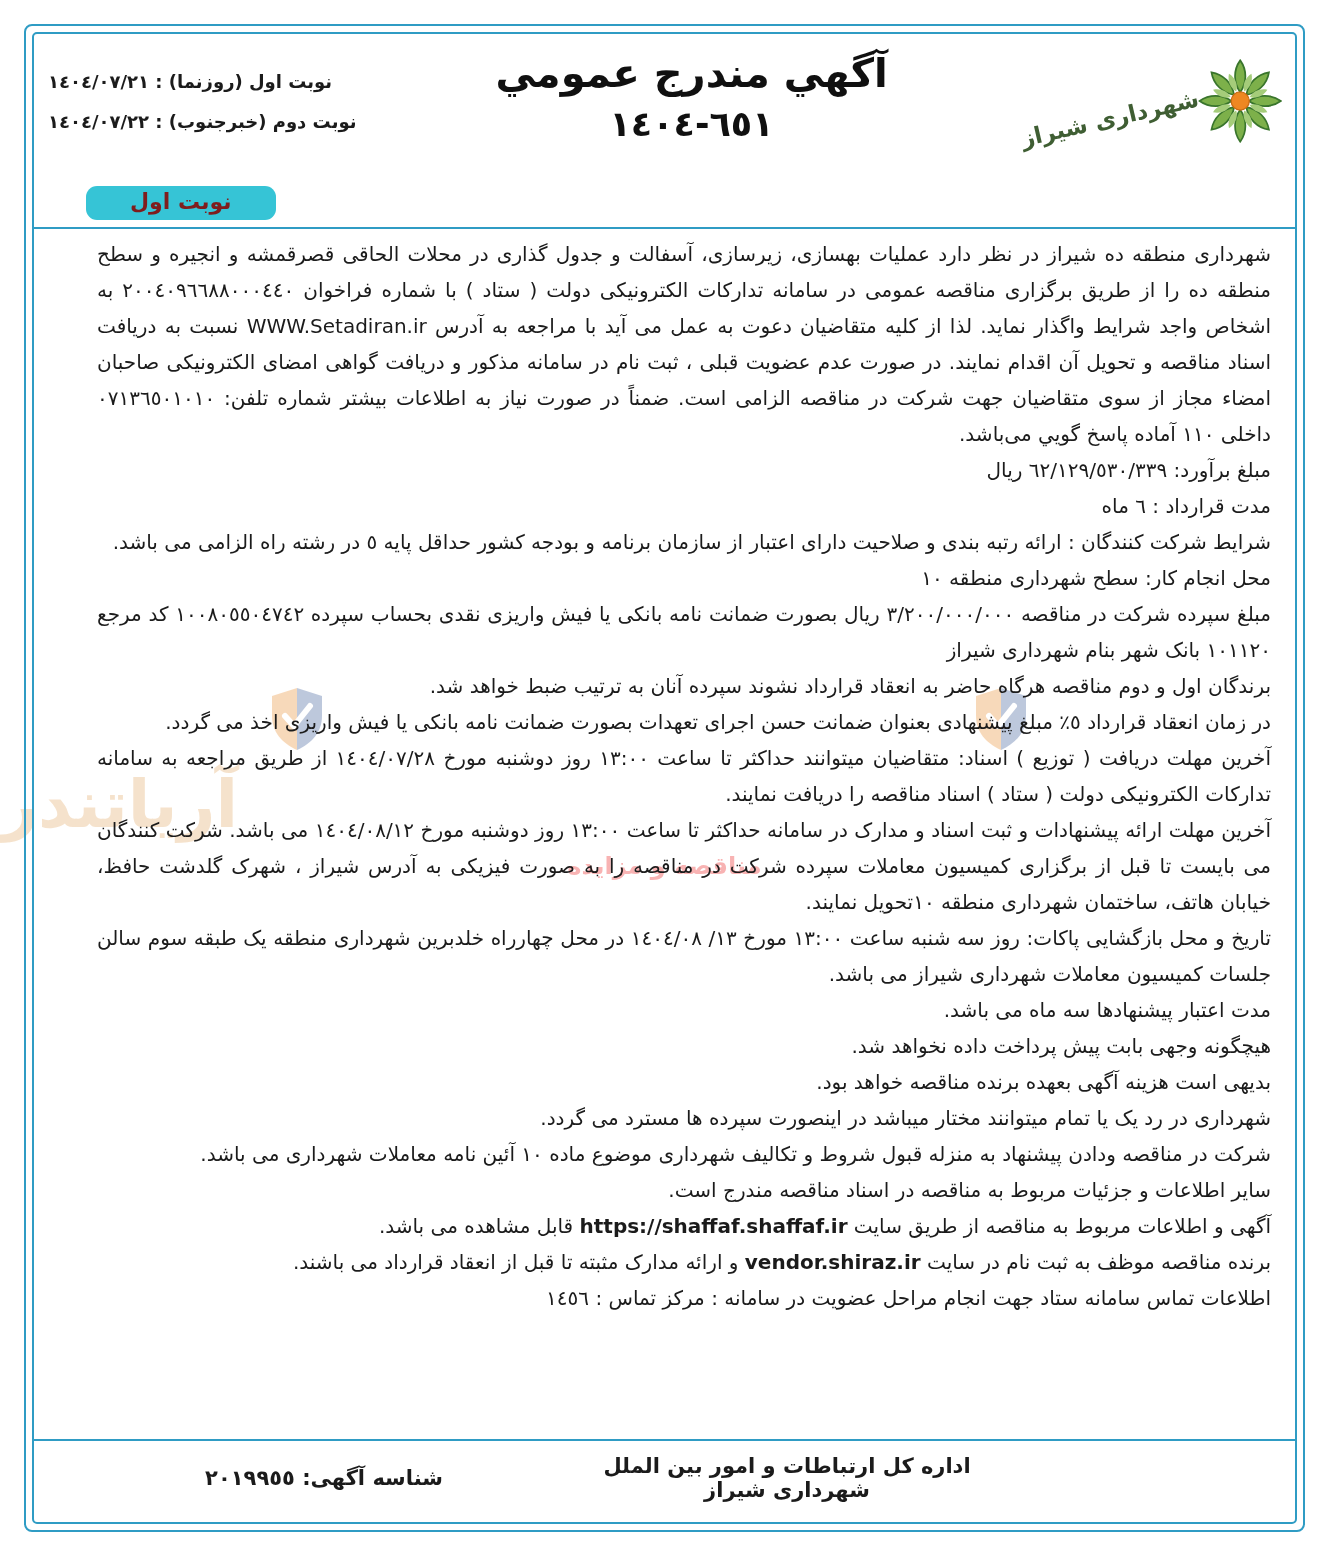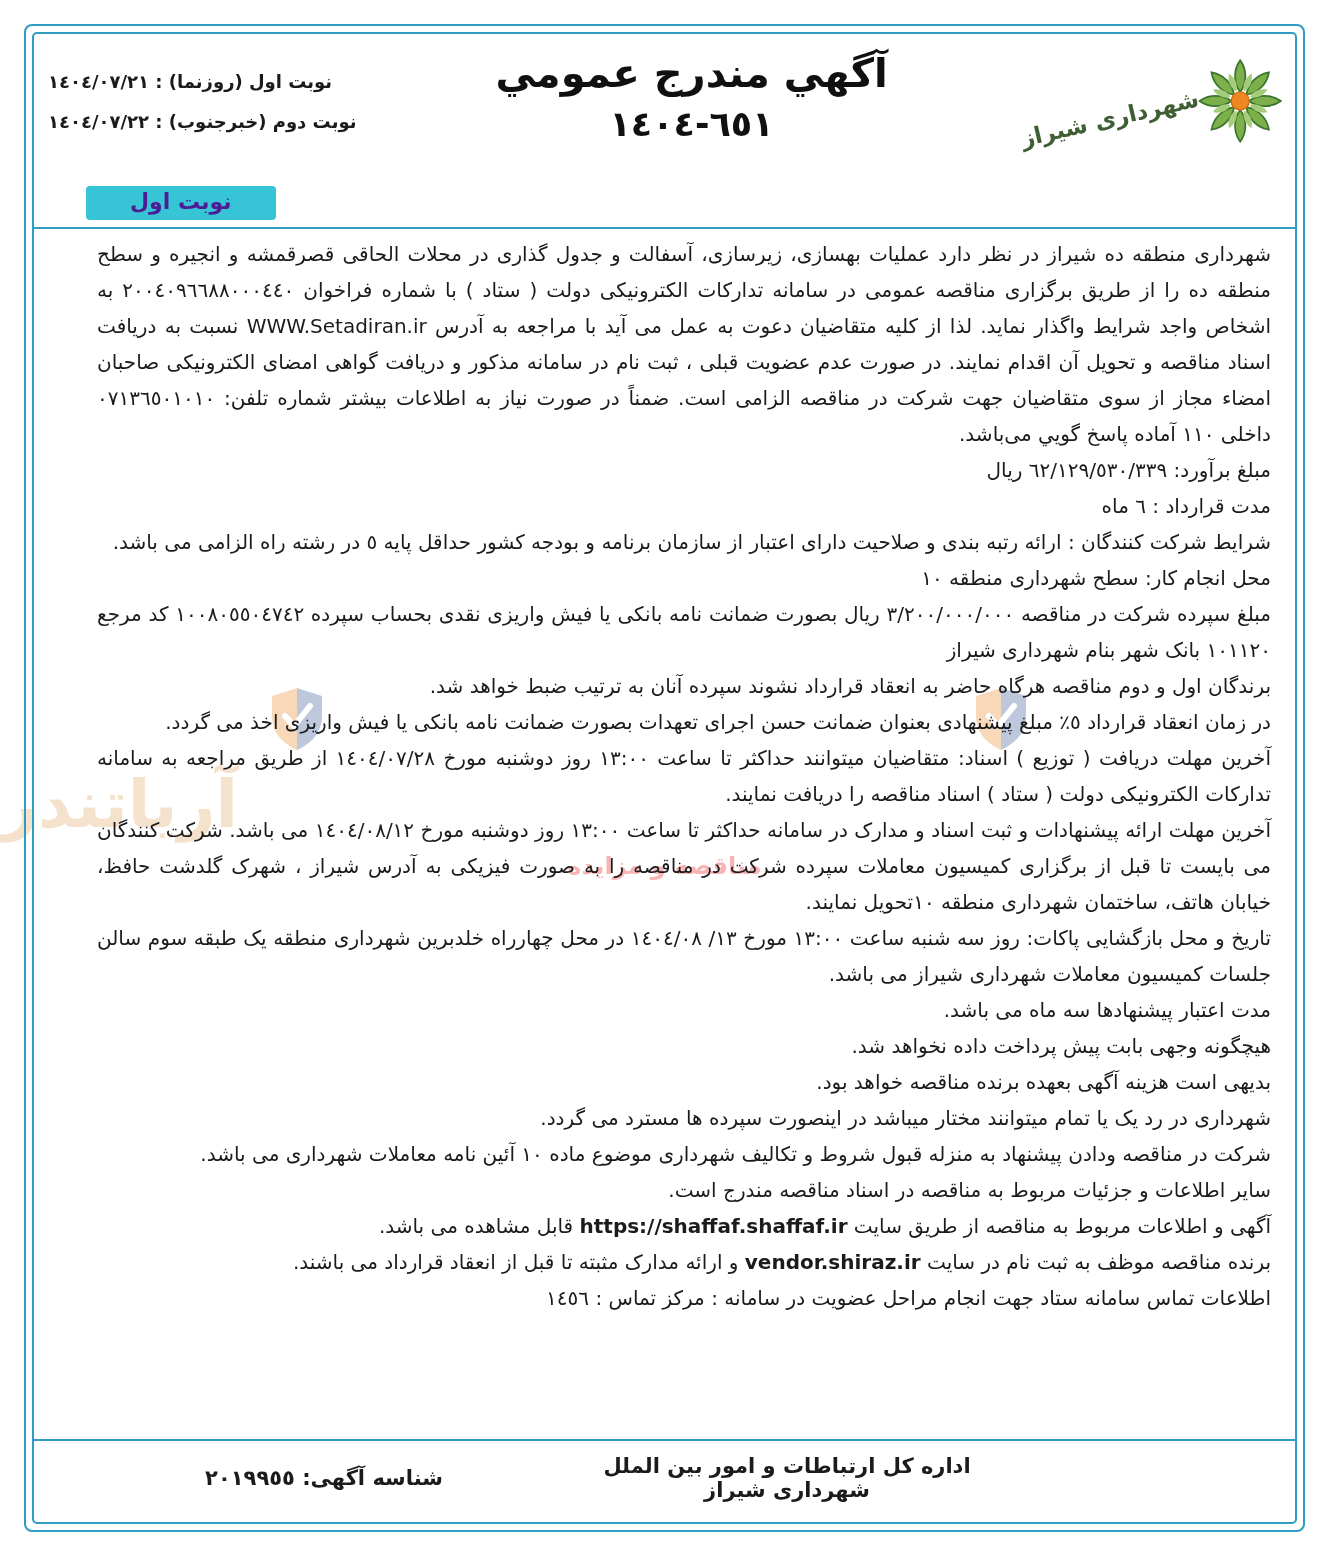--- a/index.html
+++ b/index.html
@@ -59,23 +59,23 @@
   }
   .dates-block {
     width:320px; padding-top:14px;
     font-size:18px; font-weight:bold; line-height:2.2;
     text-align:left; white-space:nowrap;
   }
 
   
   .badge-row { display:flex; justify-content:flex-end; padding:2px 0 7px 52px; }
   .badge {
-    background:var(--badge,#36c4d6); color:#4c1d95;
+    background:var(--badge,#36c4d6); color:#7f1d1d;
     font-size:22px; font-weight:bold;
-    padding:3px 44px 6px; border-radius:4px;
+    padding:3px 44px 6px; border-radius:11px;
   }
 
   .divider { border-top:2px solid var(--frame,#2f9cc4); }
 
   
   .body-text {
     flex:1; overflow:hidden;
     padding:7px 24px 16px 26px;
     font-size:20px; line-height:36px;
     text-align:justify;

